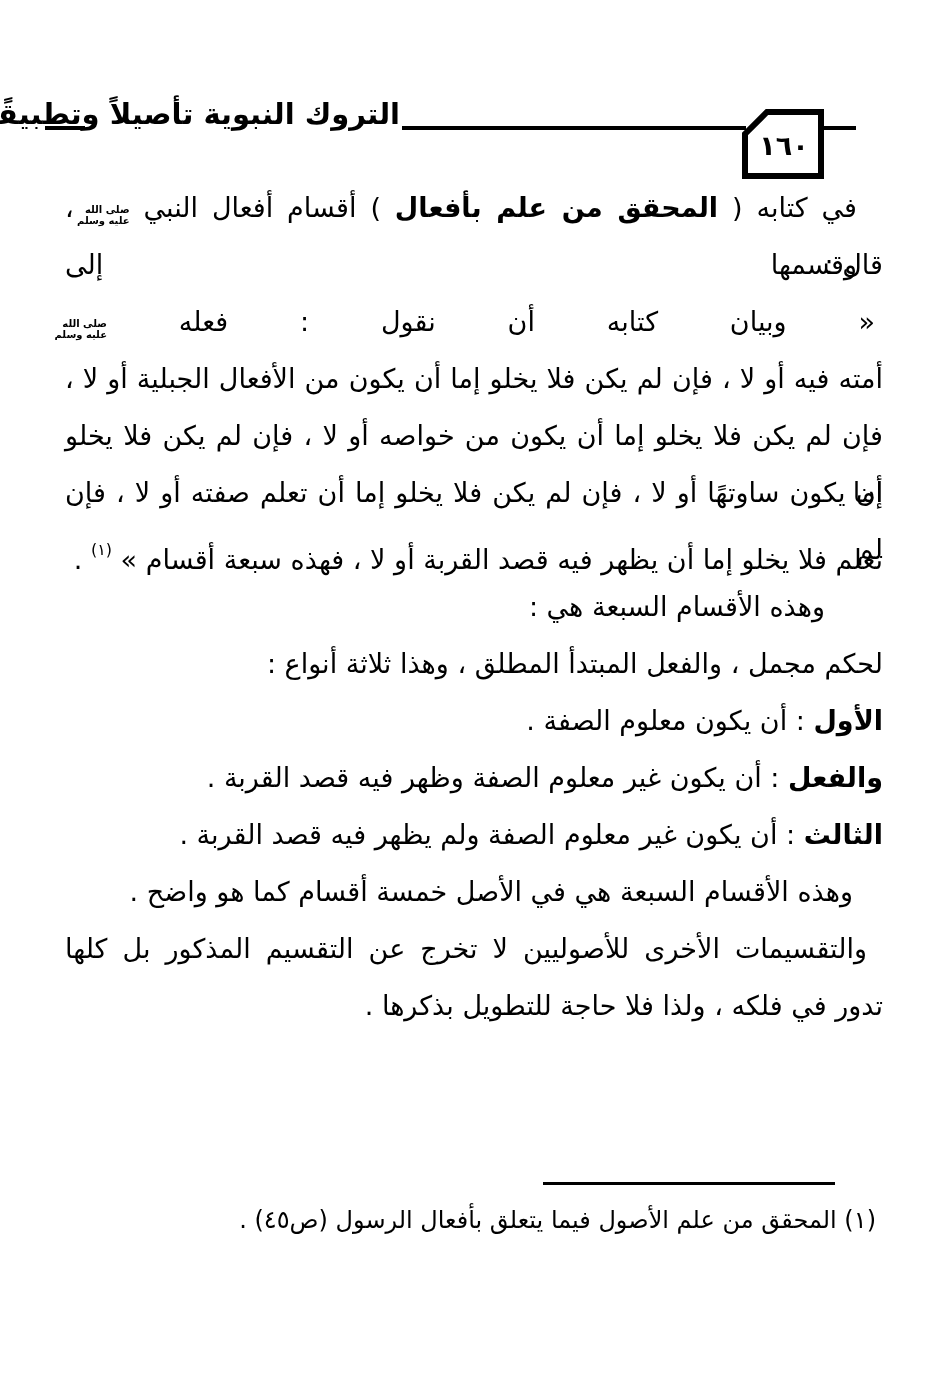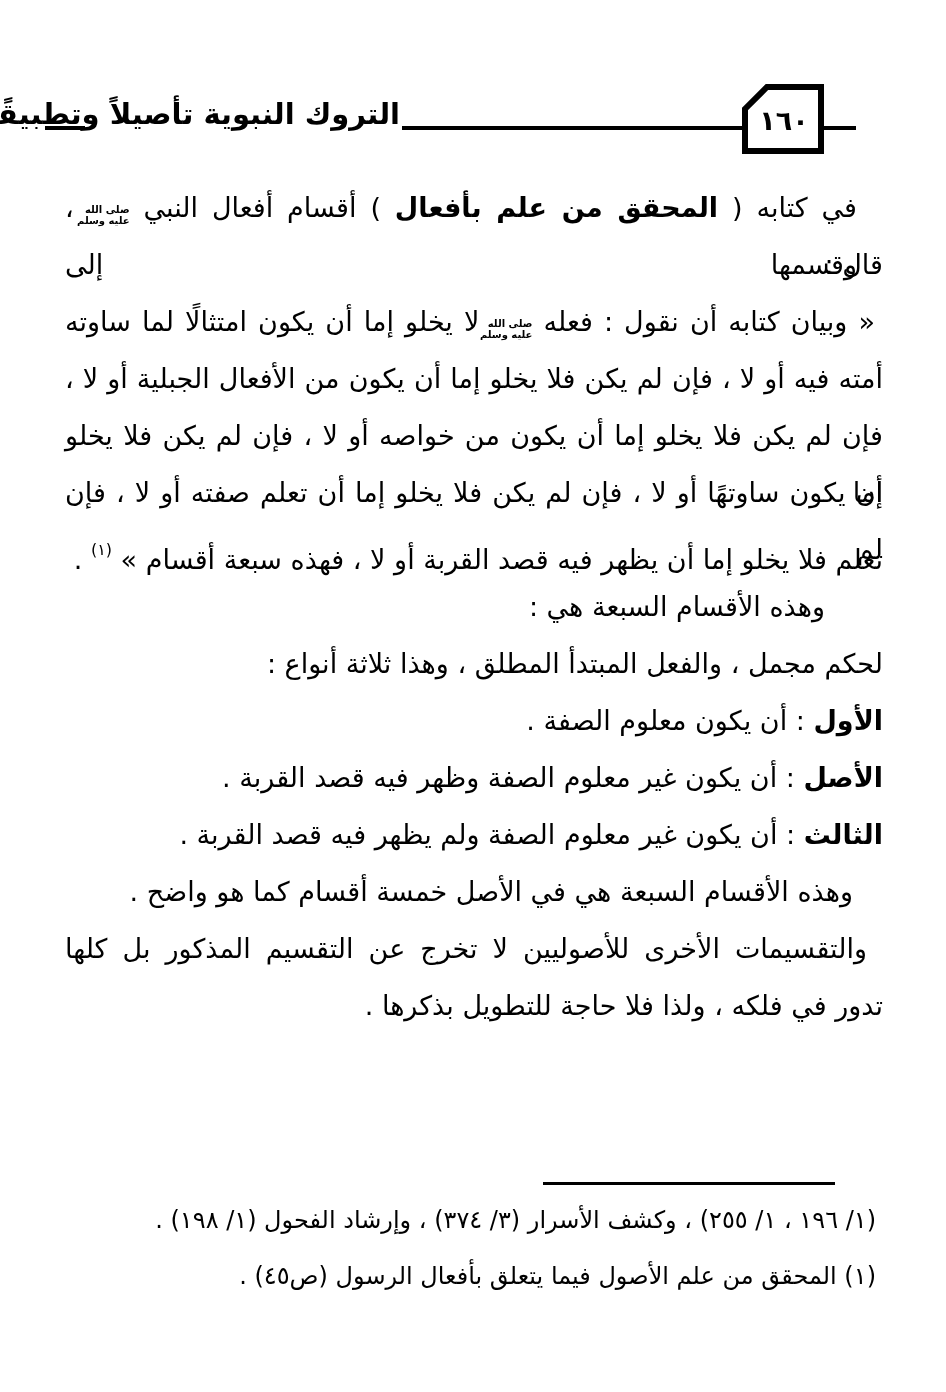--- a/index.html
+++ b/index.html
@@ -21,21 +21,21 @@
     position: absolute;
     left: 70px; top: 97px;
     width: 330px;
     direction: rtl;
     text-align: left;
     font-size: 29px;
     font-weight: bold;
     letter-spacing: -1px;
     white-space: nowrap;
   }
-  .page-number-box { position: absolute; left: 742px; top: 84px; }
+  .page-number-box { position: absolute; left: 742px; top: 109px; }
   .page-number-box svg { display: block; }
 
   
   .body-text {
     position: absolute;
     top: 179px;
     left: 65px;
     right: 63px;
     direction: rtl;
     text-align: right;
@@ -111,40 +111,39 @@
       <text x="42" y="38" text-anchor="middle" dominant-baseline="middle" font-family="DejaVu Sans, sans-serif" font-size="27" font-weight="bold">١٦٠</text>
     </svg>
   </div>
   <div class="hdr-dash-right"></div>
 
   <div class="body-text">
 
     <div class="ln j ind-sm"><span>في كتابه ( </span><b>المحقق من علم بأفعال</b><span> ) أقسام أفعال النبي </span><span class="seal"><span>صلى الله</span><span>عليه وسلم</span></span><span> ، وقسمها إلى</span></div>
     <div class="ln">قال :</div>
 
-    <div class="ln j ind-xs"><span>« وبيان كتابه أن نقول : فعله </span><span class="seal"><span>صلى الله</span><span>عليه وسلم</span></span><span> لا يخلو إما أن يكون امتثالًا لما ساوته</span></div>
+    <div class="ln j ind-xs"><span>« وبيان كتابه أن نقول : فعله </span><span class="seal"><span>صلى الله</span><span>عليه وسلم</span></span></div>
     <div class="ln j">أمته فيه أو لا ، فإن لم يكن فلا يخلو إما أن يكون من الأفعال الجبلية أو لا ،</div>
     <div class="ln j">فإن لم يكن فلا يخلو إما أن يكون من خواصه أو لا ، فإن لم يكن فلا يخلو إما</div>
     <div class="ln j">أن يكون ساوتهًا أو لا ، فإن لم يكن فلا يخلو إما أن تعلم صفته أو لا ، فإن لم</div>
     <div class="ln"><span>تعلم فلا يخلو إما أن يظهر فيه قصد القربة أو لا ، فهذه سبعة أقسام » </span><span class="fn-ref">(١)</span><span> .</span></div>
 
     <div class="ln ind-lg">وهذه الأقسام السبعة هي :</div>
 
     <div class="ln">لحكم مجمل ، والفعل المبتدأ المطلق ، وهذا ثلاثة أنواع :</div>
 
     <div class="ln"><b>الأول</b><span> : أن يكون معلوم الصفة .</span></div>
-    <div class="ln"><b>الأصل</b><span> : أن يكون غير معلوم الصفة وظهر فيه قصد القربة .</span></div>
+    <div class="ln"><b>والفعل</b><span> : أن يكون غير معلوم الصفة وظهر فيه قصد القربة .</span></div>
     <div class="ln"><b>الثالث</b><span> : أن يكون غير معلوم الصفة ولم يظهر فيه قصد القربة .</span></div>
 
     <div class="ln ind-md">وهذه الأقسام السبعة هي في الأصل خمسة أقسام كما هو واضح .</div>
 
     <div class="ln j ind-p6">والتقسيمات الأخرى للأصوليين لا تخرج عن التقسيم المذكور بل كلها</div>
     <div class="ln">تدور في فلكه ، ولذا فلا حاجة للتطويل بذكرها .</div>
 
   </div>
 
   <div class="fn-sep"></div>
   <div class="footnotes">
-    <div class="fn">(١/ ١٩٦ ، ١/ ٢٥٥) ، وكشف الأسرار (٣/ ٣٧٤) ، وإرشاد الفحول (١/ ١٩٨) .</div>
     <div class="fn">(١) المحقق من علم الأصول فيما يتعلق بأفعال الرسول (ص٤٥) .</div>
   </div>
 
 </div>
 
 </body></html>

